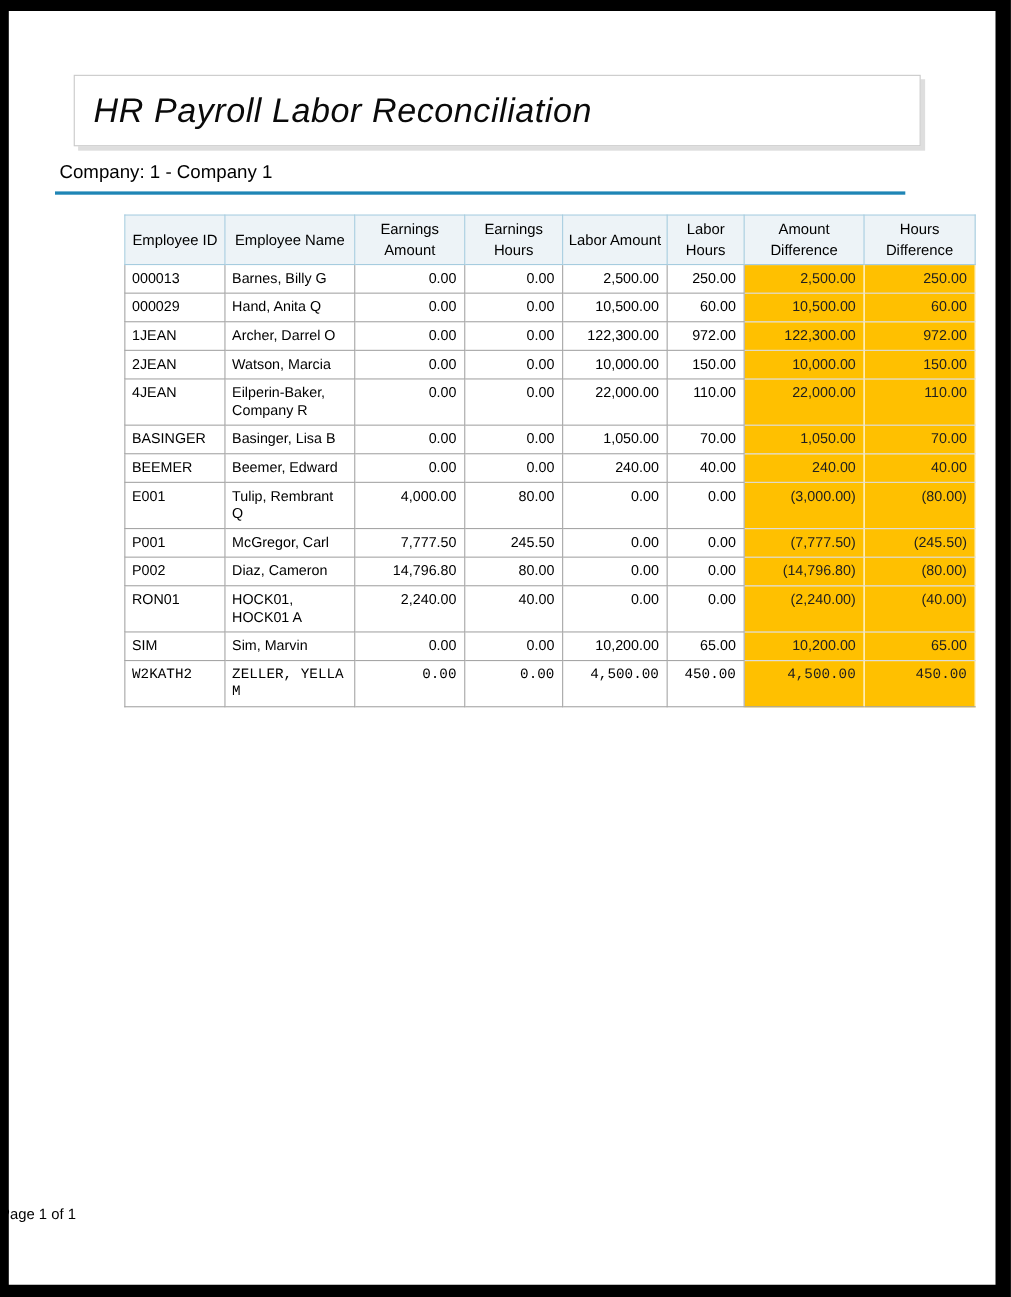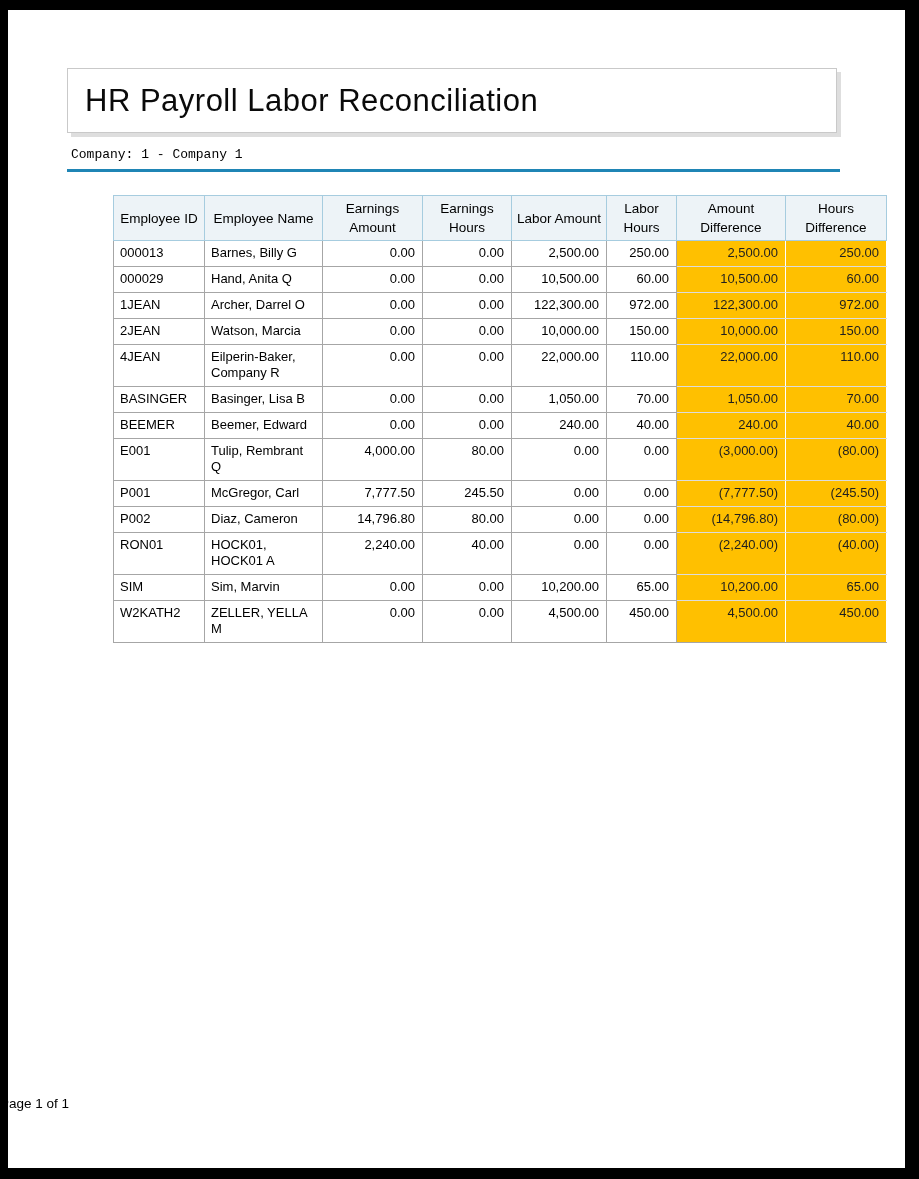--- a/index.html
+++ b/index.html
@@ -24,37 +24,37 @@
   .title-box {
     position: absolute;
     left: 67px; top: 68px;
     width: 770px; height: 65px;
     background: #ffffff;
     border: 1px solid var(--title-border, #c9c9c9);
     box-shadow: 4px 4px 0 rgba(160,160,160,0.35);
     display: flex;
     align-items: center;
     padding-left: 17px;
+    font-style: italic;
   }
   .title-box h1 {
     font-size: 31px;
     font-weight: normal;
     letter-spacing: 0.5px;
     color: #0a0a0a;
     white-space: nowrap;
   }
   
   .company-line {
     position: absolute;
-    left: 67px; top: 147px;
+    left: 50px; top: 147px;
     width: 773px;
-    font-size: 13px;
+    font-size: 17px;
     padding: 0 0 7px 4px;
     border-bottom: 3px solid var(--rule, #1f85b5);
-    font-family: Liberation Mono, monospace;
   }
   
   .table-wrap {
     position: absolute;
     left: 67px; top: 195px;
     width: 773px;
     margin-left: 46px;
   }
   table {
     border-collapse: collapse;
@@ -89,21 +89,21 @@
     background: #ffffff;
     height: 25px;
   }
   tbody td.num { text-align: right; padding-right: 7px; }
   tbody td.diff {
     background: var(--highlight, #ffc000);
     border-color: #ffffff;
     border-bottom-color: #dcdcdc;
     color: #1f1f1f;
   }
-  tbody tr:last-child td { border-bottom-color: var(--row-border, #a6a6a6); }
+  tbody tr:last-child td { border-bottom-color: var(--row-border, #a6a6a6); font-family: Liberation Mono, monospace; }
   
   .footer {
     position: absolute;
     left: 0; top: 1096px;
     width: 919px;
     text-align: left;
     font-size: 13.5px;
   }
 </style>
 </head>

